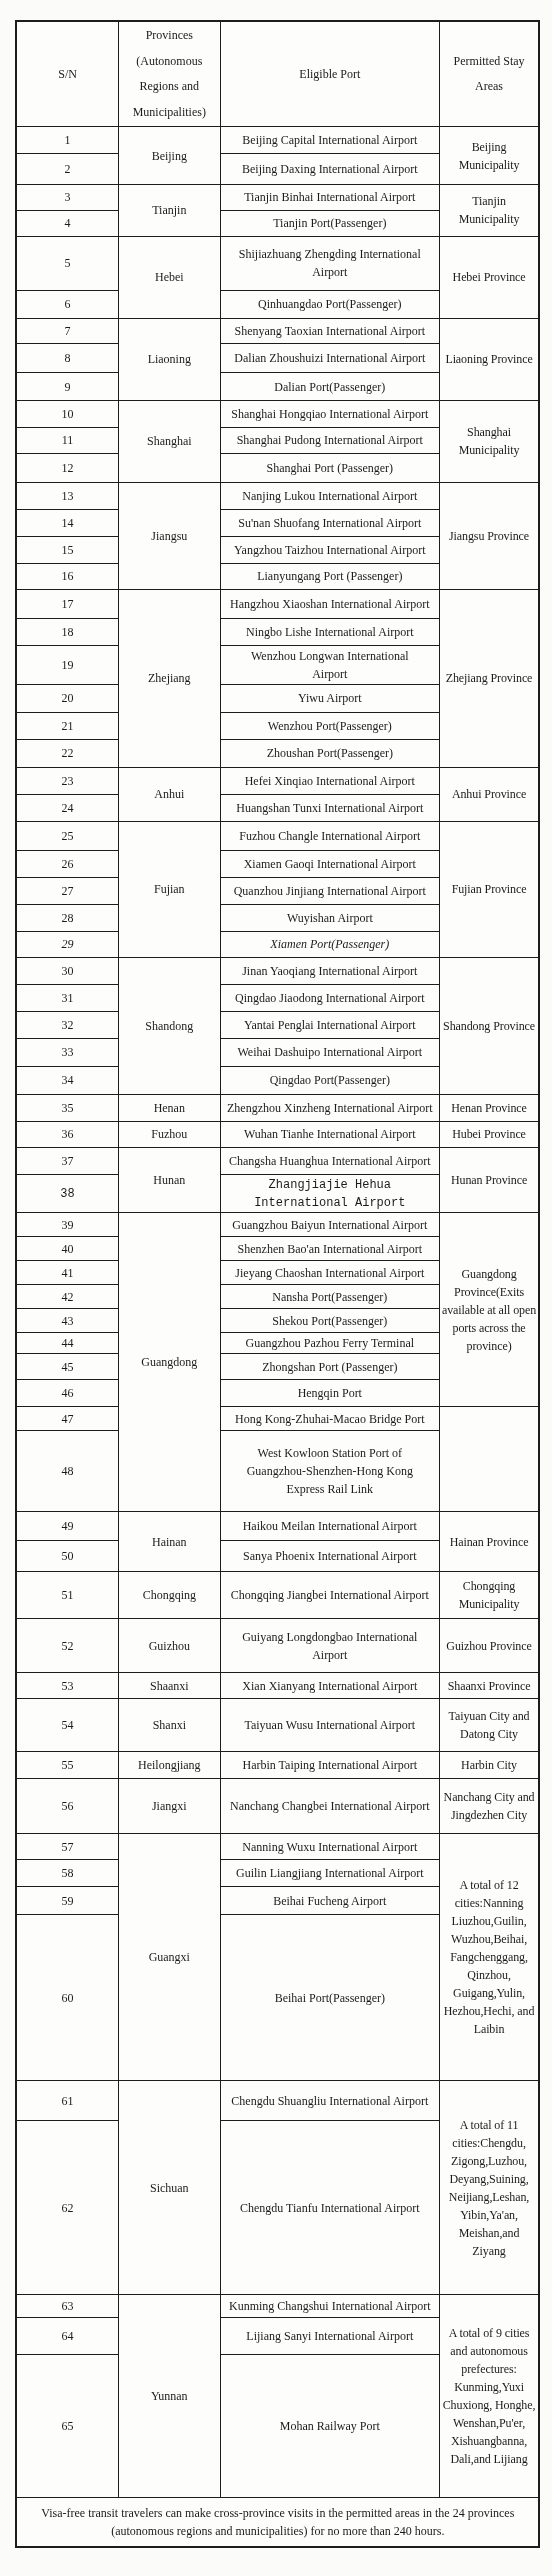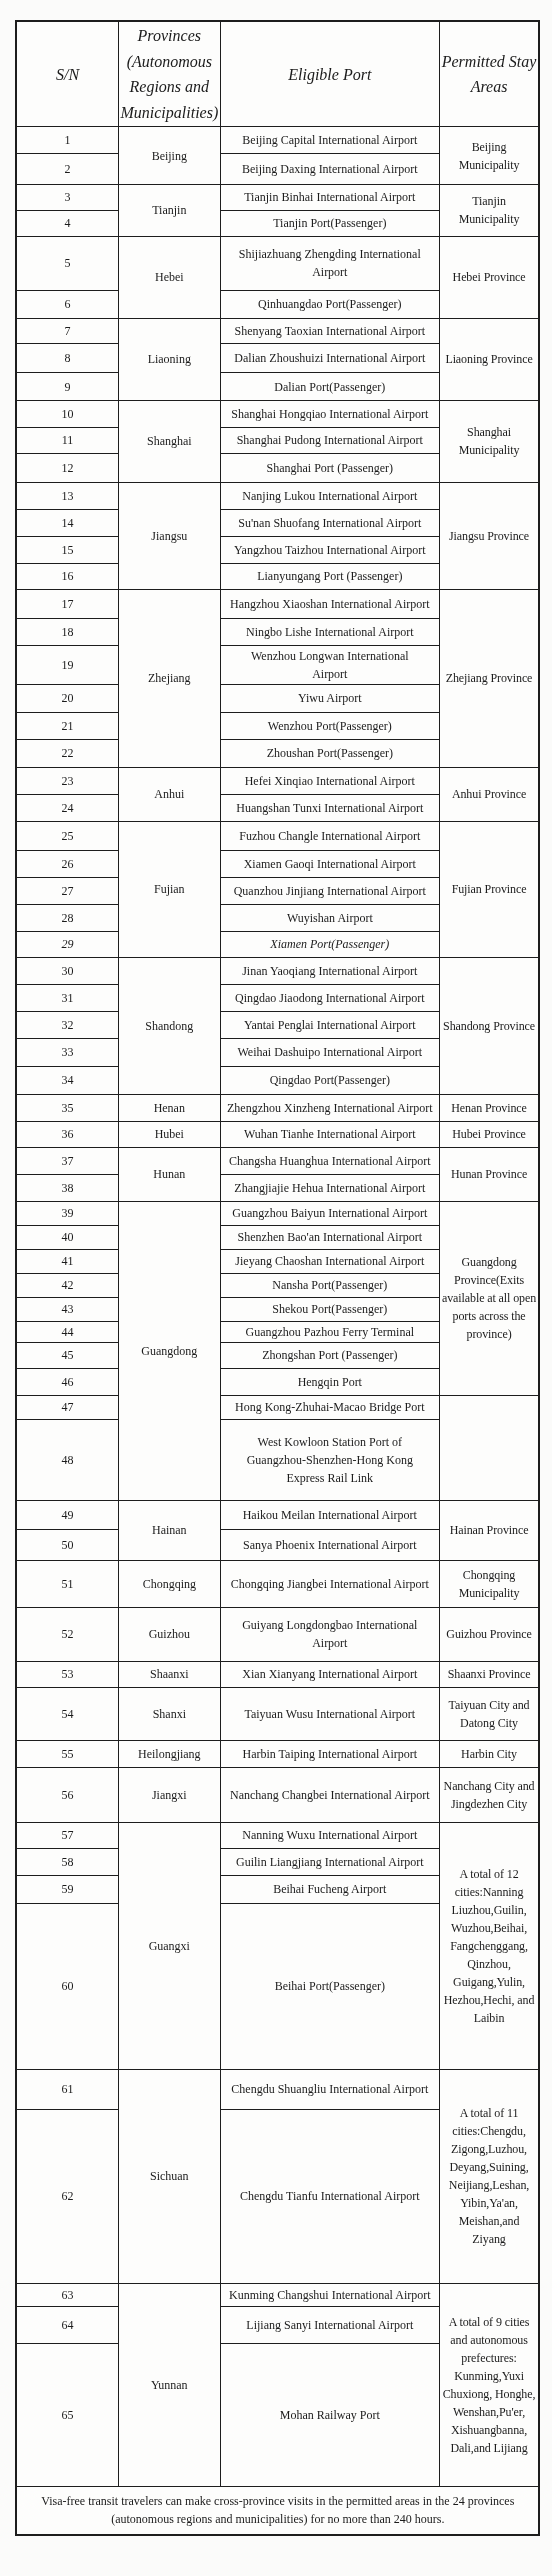--- a/index.html
+++ b/index.html
@@ -33,22 +33,21 @@
     font-size: 12px;
     font-weight: normal;
     padding: 0.9px 1.7px;
     white-space: pre-line;
     line-height: 18px;
     overflow: hidden;
   }
   table.main { border: 2.6px solid #1d1d1d; }
   table.main th {
     line-height: 25.5px;
-    font-size: 16px;
-    font-style: italic;
+    font-size: 12px;
   }
   td.stay {
     font-size: 10.6px;
     letter-spacing: -0.1px;
   }
   .lh2 { line-height: 25px; }
   .lh1 { line-height: 13.6px; margin-top: 16px; }
   .b { font-weight: bold; }
   .vtop  { vertical-align: top; padding-top: 31px; }
   .vtop2 { vertical-align: top; padding-top: 41px; }
@@ -244,31 +243,31 @@
           <td>Qingdao Port(Passenger)</td>
         </tr>
         <tr style="height: 27px;">
           <td>35</td>
           <td rowspan="1">Henan</td>
           <td>Zhengzhou Xinzheng International Airport</td>
           <td class="stay" rowspan="1">Henan Province</td>
         </tr>
         <tr style="height: 26px;">
           <td>36</td>
-          <td rowspan="1">Hubei</td>
+          <td rowspan="1">Fuzhou</td>
           <td>Wuhan Tianhe International Airport</td>
           <td class="stay" rowspan="1">Hubei Province</td>
         </tr>
         <tr style="height: 27px;">
           <td>37</td>
           <td rowspan="2">Hunan</td>
           <td>Changsha Huanghua International Airport</td>
           <td class="stay" rowspan="2">Hunan Province</td>
         </tr>
-        <tr style="height: 27px;">
+        <tr style="height: 27px; font-family: Liberation Mono, monospace;">
           <td>38</td>
           <td>Zhangjiajie Hehua International Airport</td>
         </tr>
         <tr style="height: 24px;">
           <td>39</td>
           <td rowspan="10" class="b">Guangdong</td>
           <td>Guangzhou Baiyun International Airport</td>
           <td class="stay lh2" rowspan="8">Guangdong
 Province(Exits
 available at all open

